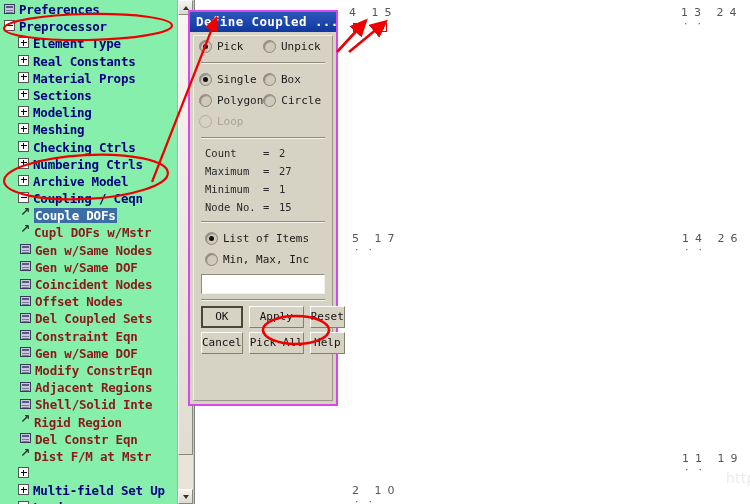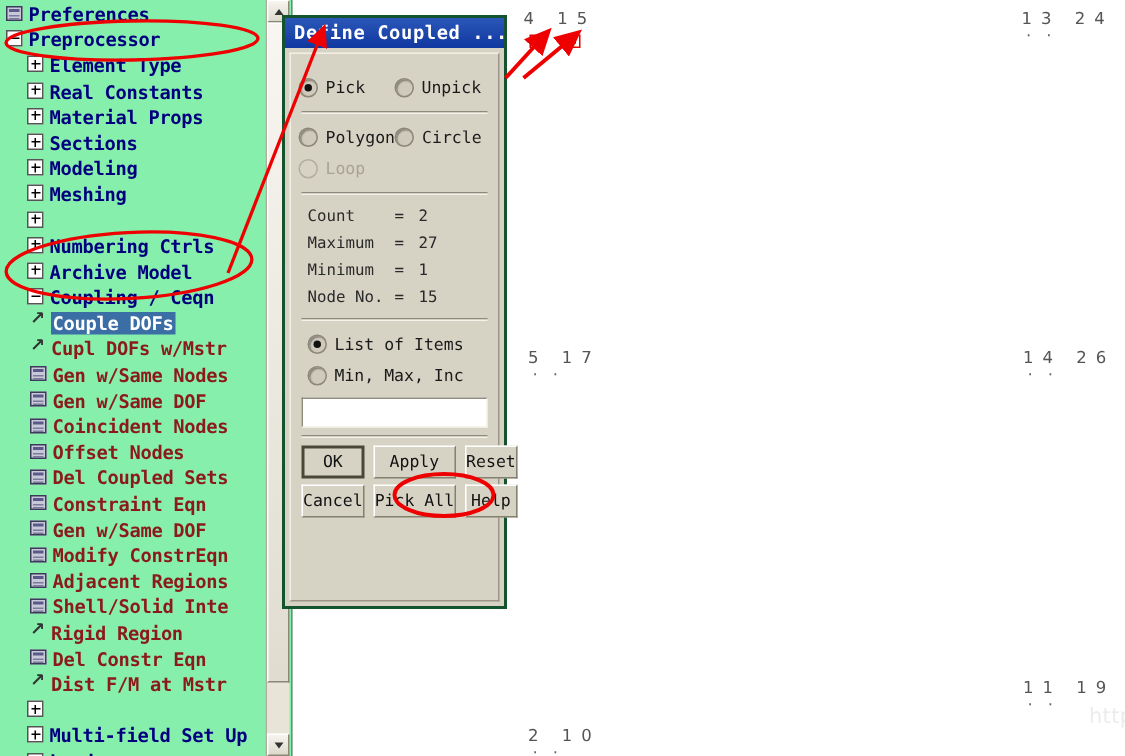--- a/index.html
+++ b/index.html
@@ -166,21 +166,21 @@
     box-sizing: border-box;
   }
 
   
   #dialog {
     position: absolute;
     left: 188px; top: 10px;
     width: 150px;
     height: 396px;
     background: #d6d2c4;
-    border: 2px solid #14532d;
+    border: 2px solid #d946ef;
     box-sizing: border-box;
     font-family: "DejaVu Sans Mono", monospace;
   }
   #dlg-title {
     height: 20px;
     line-height: 20px;
     background: linear-gradient(#2b57b8, #1038a0);
     color: #ffffff;
     font-size: 12.5px;
     font-weight: bold;
@@ -191,21 +191,21 @@
   }
   #dlg-body {
     position: absolute;
     left: 3px; top: 23px;
     right: 3px; bottom: 3px;
     background: #d6d2c4;
     border: 1px solid #f2efe6;
     border-right-color: #9a9588;
     border-bottom-color: #9a9588;
     box-sizing: border-box;
-    padding: 12px 5px;
+    padding: 0 5px;
   }
   .dlg-sep {
     height: 0;
     border-top: 1px solid #8e8a7c;
     border-bottom: 1px solid #f5f2ea;
     margin: 5px 2px;
   }
   .row {
     display: flex;
     align-items: center;
@@ -348,21 +348,21 @@
 <div id="tree-panel">
   <div id="tree-list">
       <div class="tree-item lvl0"><span class="ic page"></span><span class="lbl">Preferences</span></div>
       <div class="tree-item lvl0"><span class="exp"></span><span class="lbl">Preprocessor</span></div>
       <div class="tree-item lvl1"><span class="exp plus"></span><span class="lbl">Element Type</span></div>
       <div class="tree-item lvl1"><span class="exp plus"></span><span class="lbl">Real Constants</span></div>
       <div class="tree-item lvl1"><span class="exp plus"></span><span class="lbl">Material Props</span></div>
       <div class="tree-item lvl1"><span class="exp plus"></span><span class="lbl">Sections</span></div>
       <div class="tree-item lvl1"><span class="exp plus"></span><span class="lbl">Modeling</span></div>
       <div class="tree-item lvl1"><span class="exp plus"></span><span class="lbl">Meshing</span></div>
-      <div class="tree-item lvl1"><span class="exp plus"></span></div>
+      <div class="tree-item lvl1"><span class="exp plus"></span><span class="lbl">Checking Ctrls</span></div>
       <div class="tree-item lvl1"><span class="exp plus"></span><span class="lbl">Numbering Ctrls</span></div>
       <div class="tree-item lvl1"><span class="exp plus"></span><span class="lbl">Archive Model</span></div>
       <div class="tree-item lvl1"><span class="exp"></span><span class="lbl">Coupling / Ceqn</span></div>
       <div class="tree-item lvl2 leaf selected"><span class="ic arrow"></span><span class="lbl">Couple DOFs</span></div>
       <div class="tree-item lvl2 leaf"><span class="ic arrow"></span><span class="lbl">Cupl DOFs w/Mstr</span></div>
       <div class="tree-item lvl2 leaf"><span class="ic page"></span><span class="lbl">Gen w/Same Nodes</span></div>
       <div class="tree-item lvl2 leaf"><span class="ic page"></span><span class="lbl">Gen w/Same DOF</span></div>
       <div class="tree-item lvl2 leaf"><span class="ic page"></span><span class="lbl">Coincident Nodes</span></div>
       <div class="tree-item lvl2 leaf"><span class="ic page"></span><span class="lbl">Offset Nodes</span></div>
       <div class="tree-item lvl2 leaf"><span class="ic page"></span><span class="lbl">Del Coupled Sets</span></div>
@@ -433,20 +433,30 @@
         <div class="radio">
           <span class="dot"></span>
           <span>Unpick</span>
         </div>
       </div>
 
     <div class="dlg-sep"></div>
 
     <div id="shape-group">
         <div class="row">
+          <div class="radio on">
+            <span class="dot"></span>
+            <span>Single</span>
+          </div>
+          <div class="radio">
+            <span class="dot"></span>
+            <span>Box</span>
+          </div>
+        </div>
+        <div class="row">
           <div class="radio">
             <span class="dot"></span>
             <span>Polygon</span>
           </div>
           <div class="radio">
             <span class="dot"></span>
             <span>Circle</span>
           </div>
         </div>
         <div class="row">

